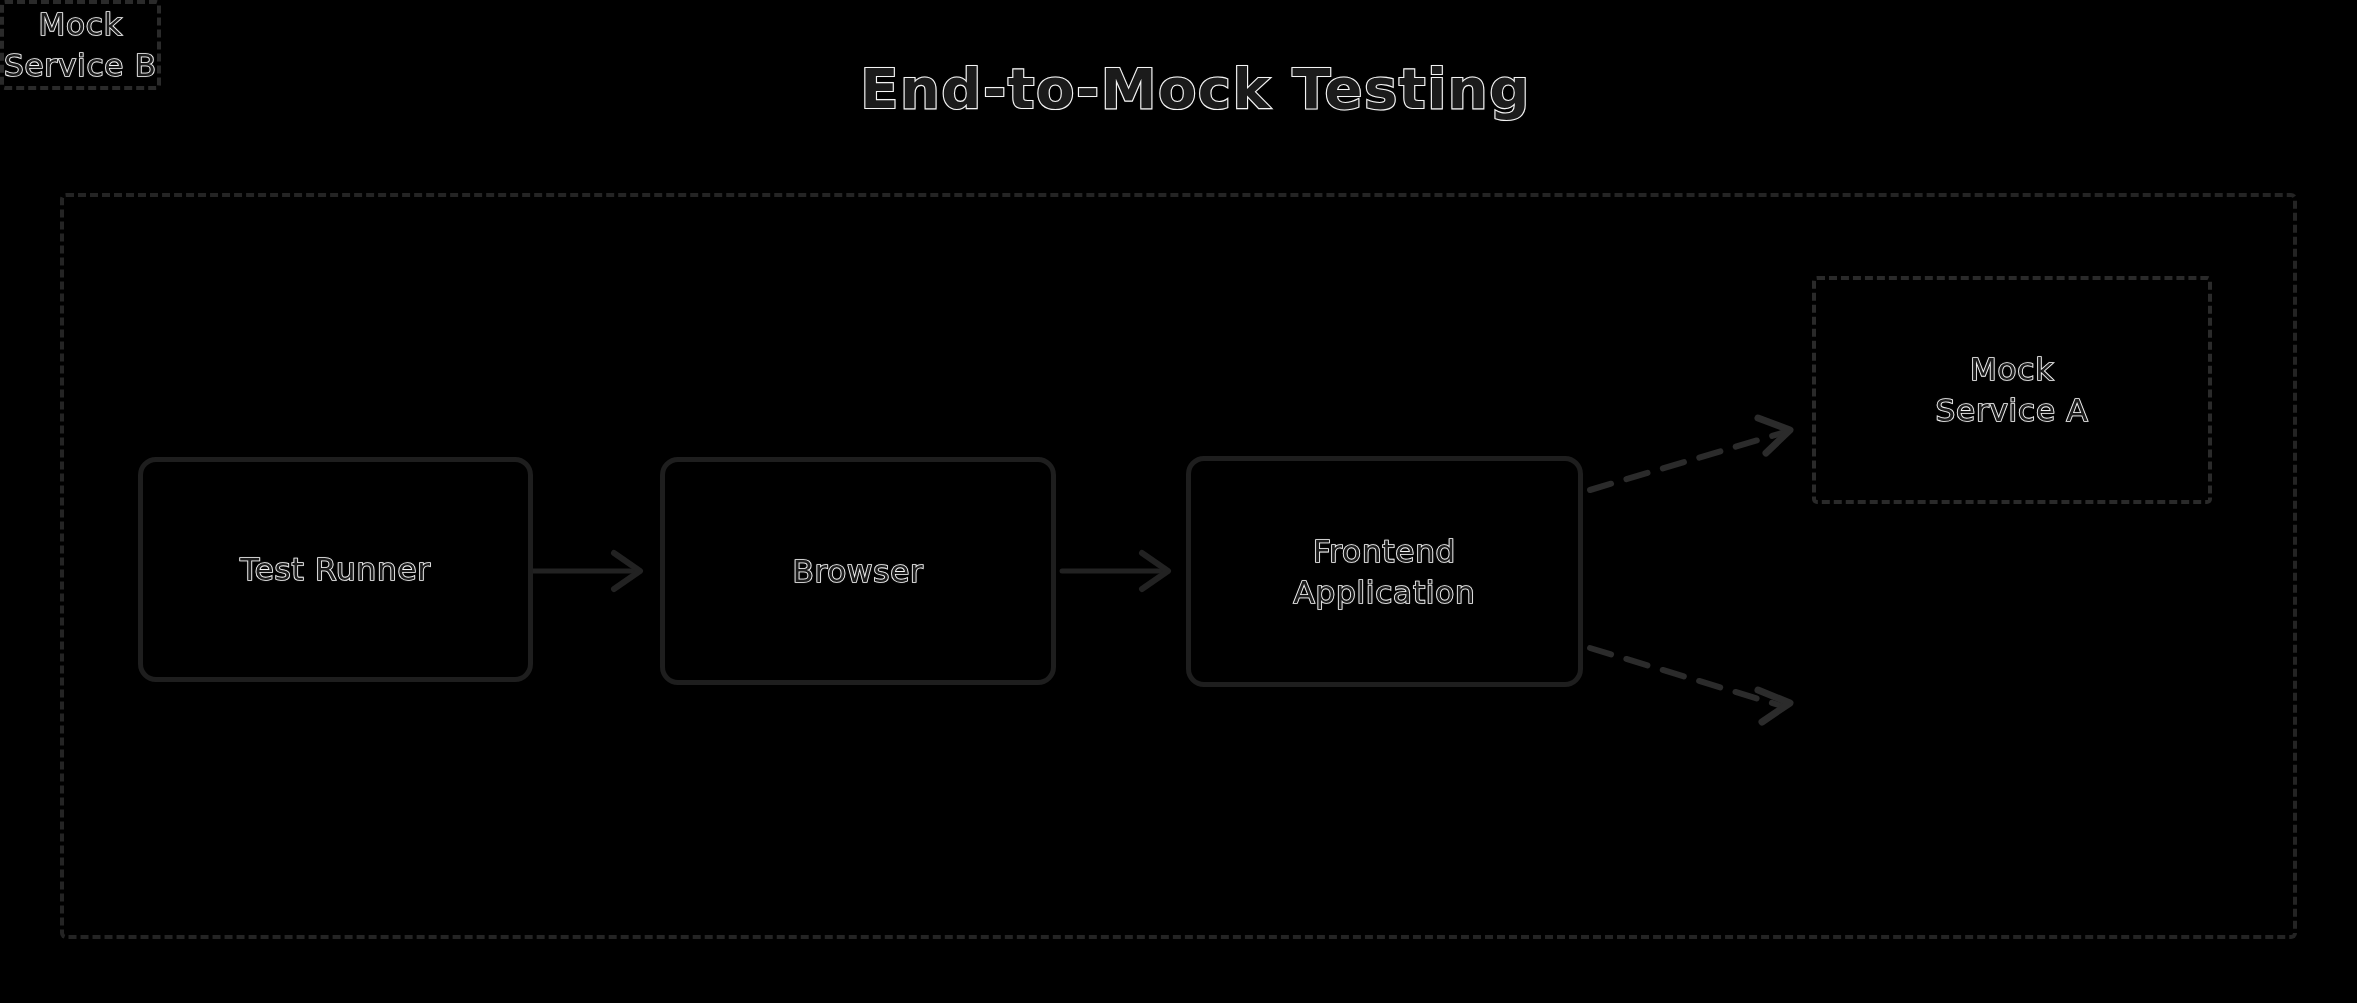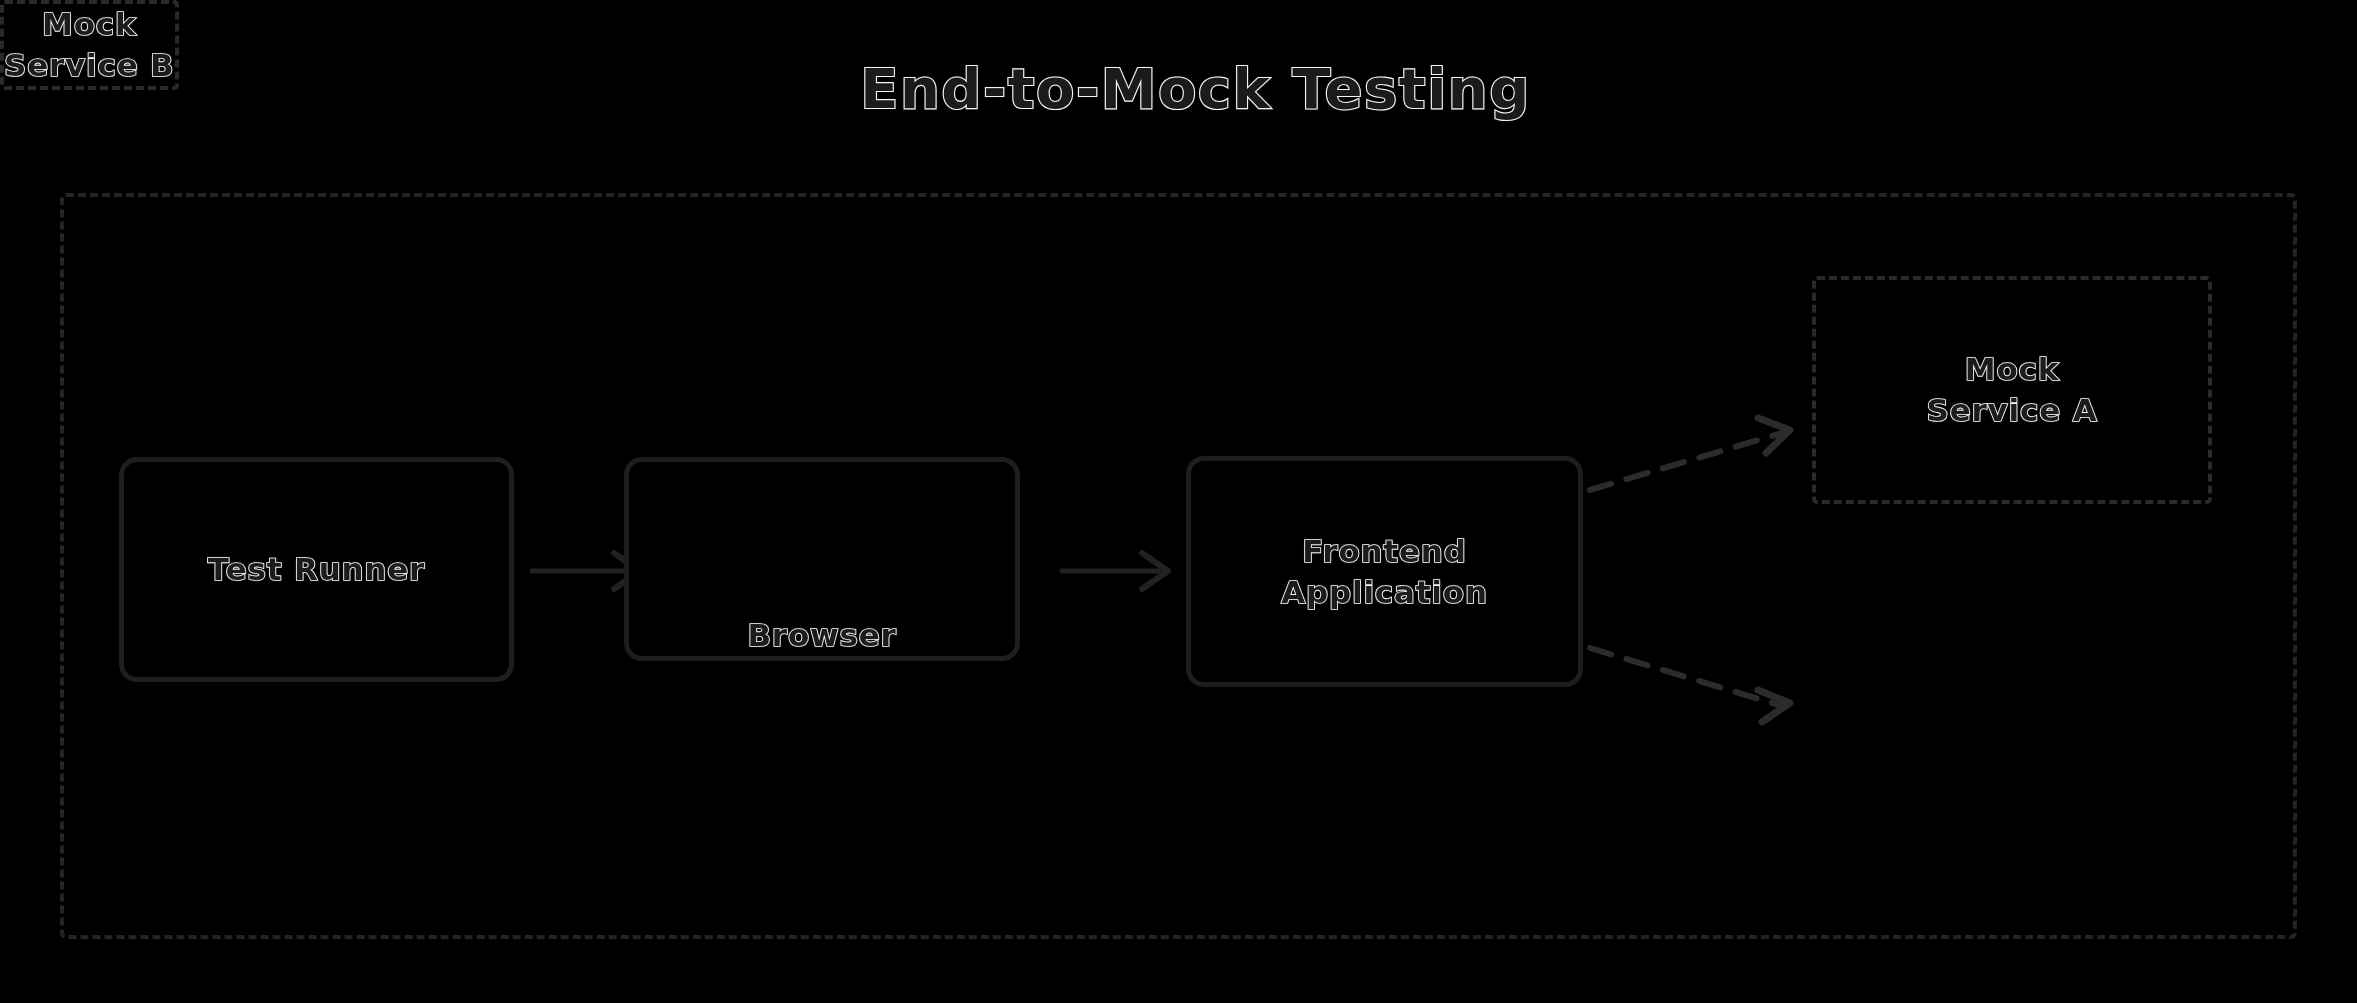--- a/index.html
+++ b/index.html
@@ -68,44 +68,43 @@
     background: #000000;
     display: flex;
     align-items: center;
     justify-content: center;
     text-align: center;
   }
 
   .node-label {
     font-family: "DejaVu Sans", sans-serif;
     font-size: 31px;
-    font-weight: 700;
+    font-weight: 400;
     letter-spacing: 0.8px;
     line-height: 1.32;
     color: #1c1c1c;
     -webkit-text-stroke: 1.7px #f4f4f4;
     paint-order: stroke fill;
     text-shadow:
       0 0 1px #ffffff,
       0 0 2px rgba(255,255,255,0.5);
     white-space: pre-line;
   }
 
   #node-test-runner {
-    left: 119px;
+    left: 138px;
     top: 457px;
     width: 395px;
     height: 225px;
   }
   #node-browser {
-    left: 624px;
+    left: 660px;
     top: 457px;
     width: 396px;
-    height: 204px;
-    align-items: flex-end;
+    height: 228px;
   }
   #node-frontend {
     left: 1186px;
     top: 456px;
     width: 397px;
     height: 231px;
     justify-content: center;
   }
 
   

